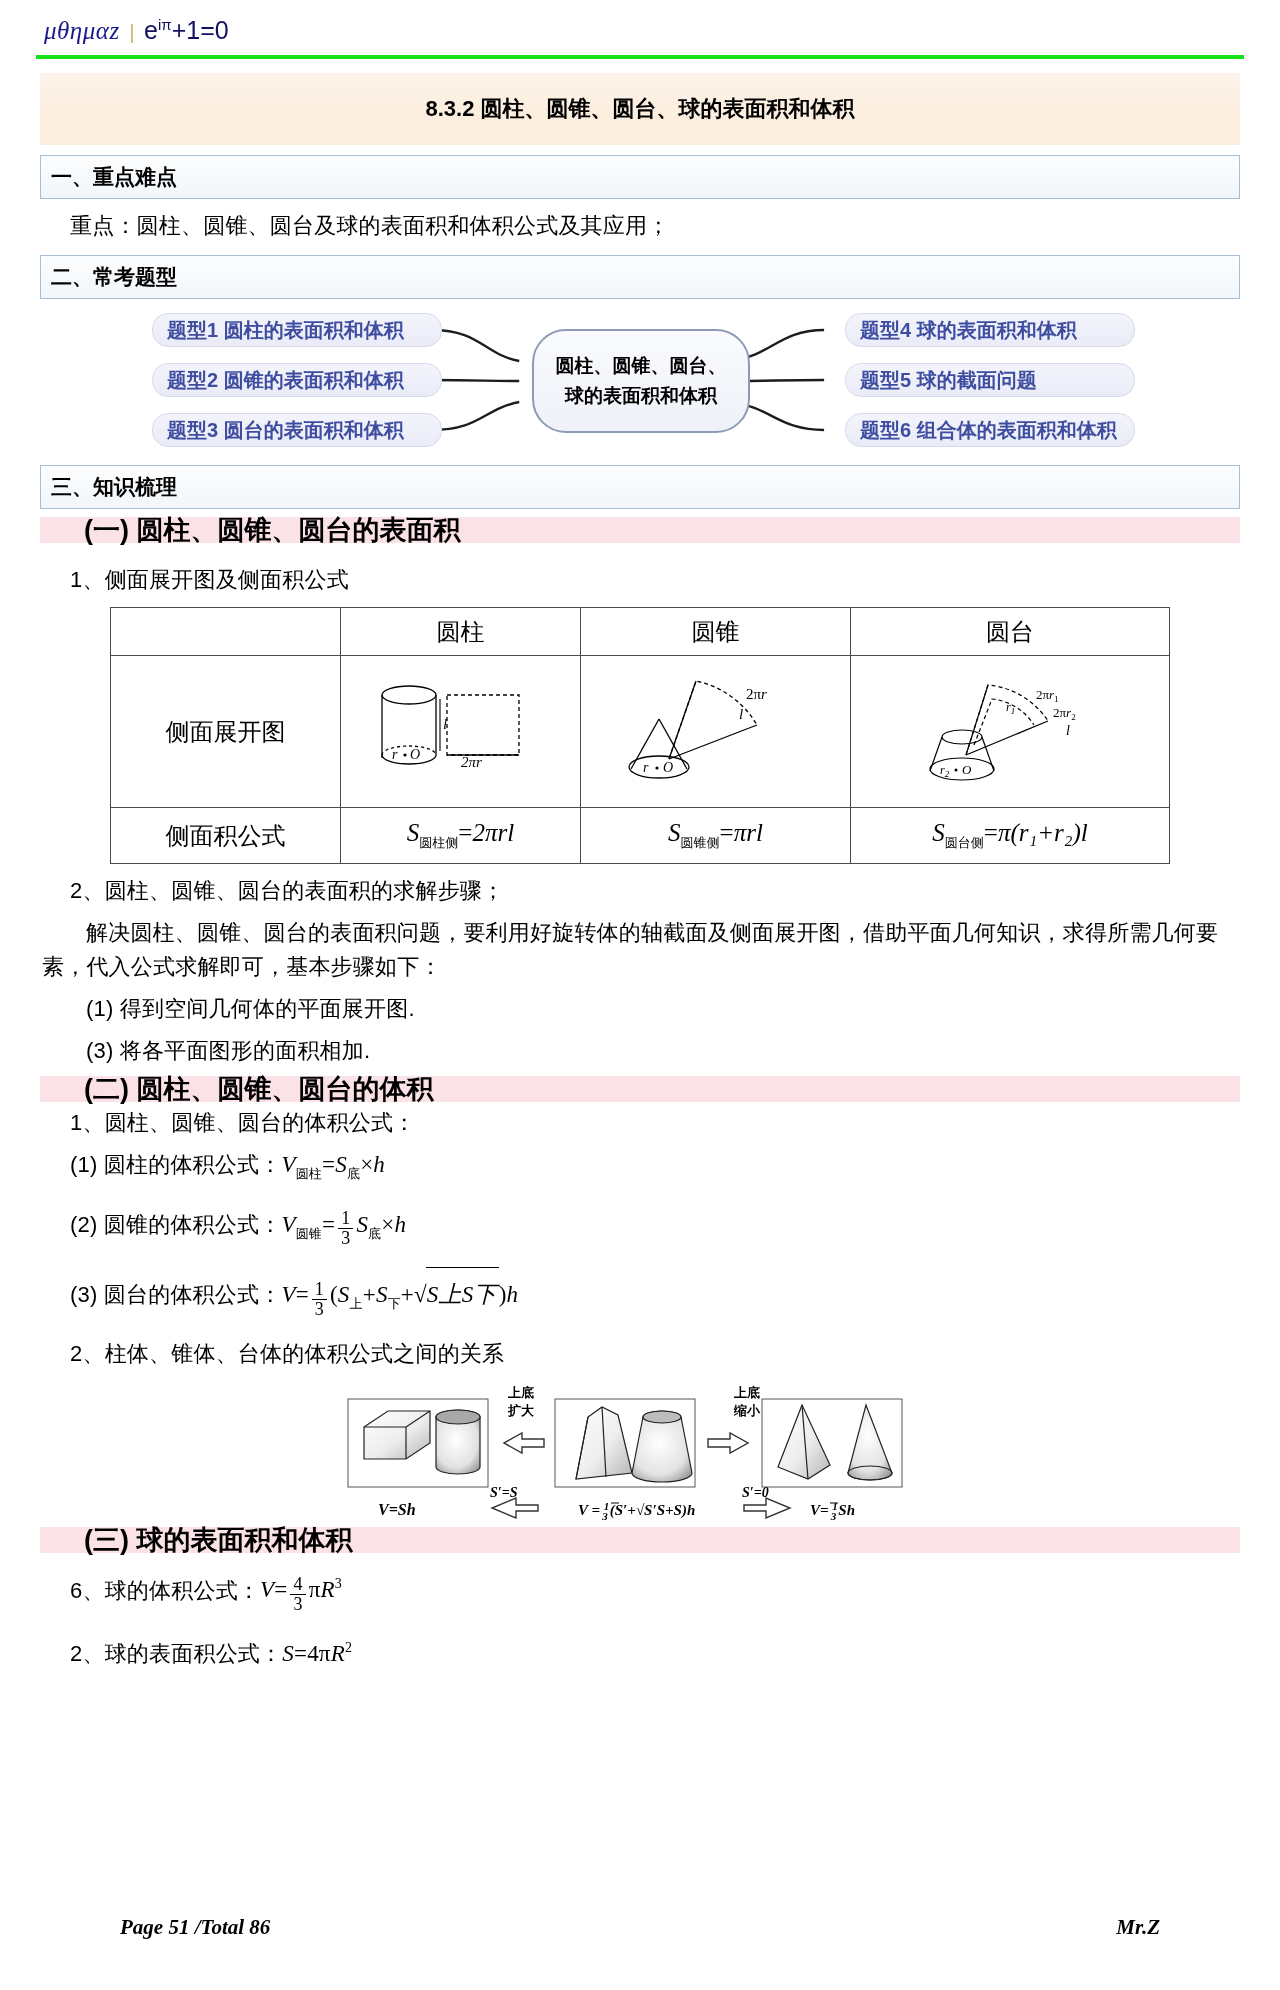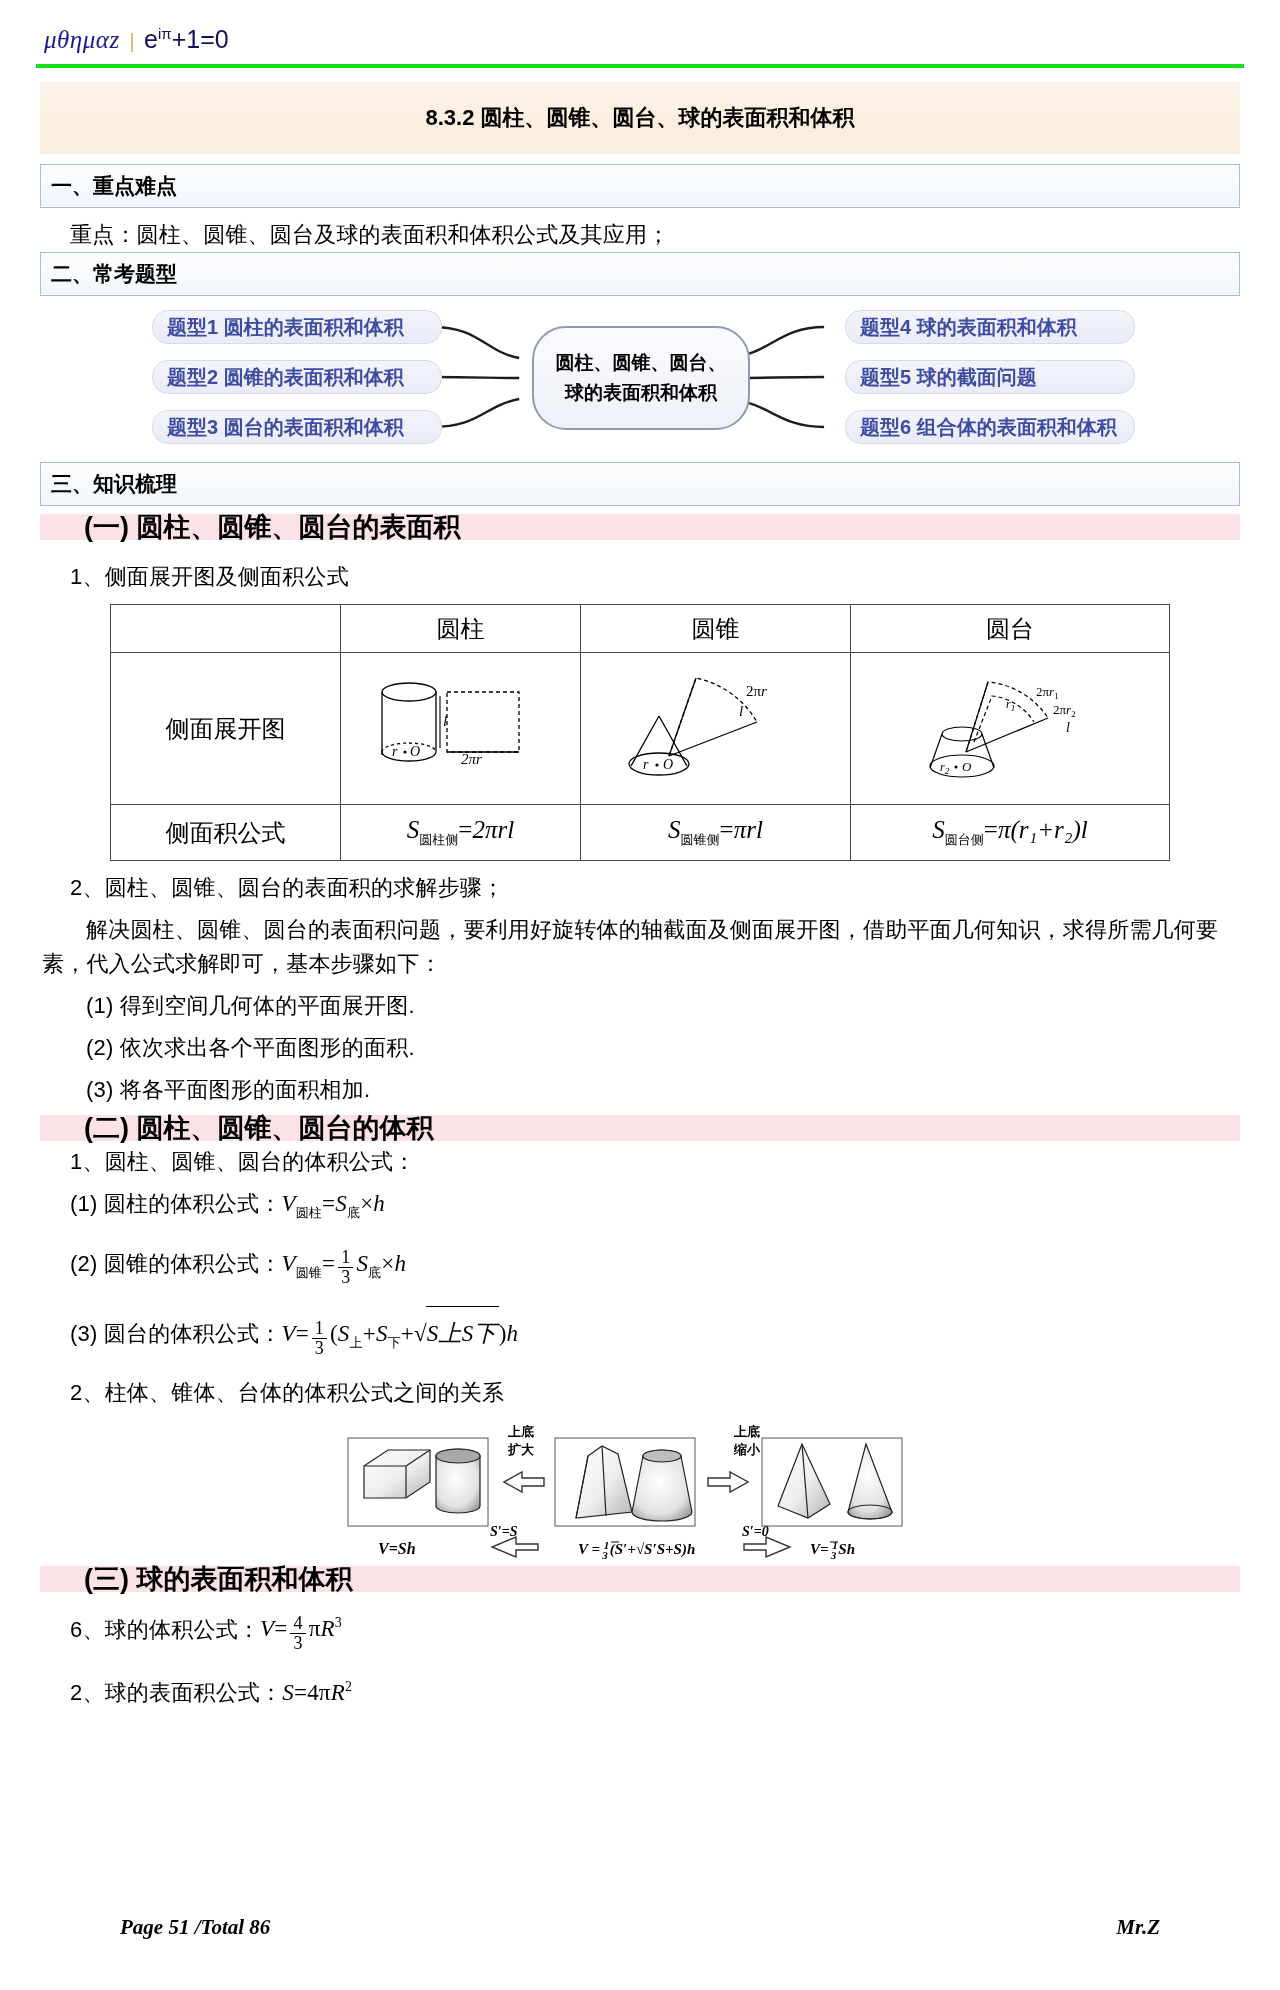--- a/index.html
+++ b/index.html
@@ -6,21 +6,21 @@
   html, body { margin: 0; padding: 0; }
   body {
     width: 1280px;
     height: 1990px;
     background: #ffffff;
     font-family: "Liberation Serif", "DejaVu Serif", serif;
     color: #000;
     position: relative;
     overflow: hidden;
   }
-  .page { position: relative; width: 1280px; height: 1990px; padding: 16px 28px; }
+  .page { position: relative; width: 1280px; height: 1990px; padding: 7px 28px; }
 
   
   .header {
     position: relative;
     height: 52px;
     margin: 0 8px;
     border-bottom: 4px solid #18e018;
     display: flex;
     align-items: center;
   }
@@ -197,21 +197,21 @@
 
   <div class="title-band">
     <h1>8.3.2 圆柱、圆锥、圆台、球的表面积和体积</h1>
   </div>
 
   <div class="sec-bar">
     <span>一、重点难点</span>
   </div>
   <div class="para indent-sm" style="margin-top:10px">重点：圆柱、圆锥、圆台及球的表面积和体积公式及其应用；</div>
 
-  <div class="sec-bar" style="margin-top:0">
+  <div class="sec-bar" style="margin-top:12px">
     <span>二、常考题型</span>
   </div>
 
   <div class="mindmap">
     <svg class="mm-svg" viewBox="0 0 1232 148" preserveAspectRatio="none">
       <g fill="none" stroke="#1c1c1c" stroke-width="2.4">
         <path d="M402,21 C452,21 455,45 492,52"></path>
         <path d="M402,71 C450,71 460,72 492,72"></path>
         <path d="M402,121 C452,121 455,100 492,93"></path>
         <path d="M805,21 C760,21 752,45 712,52"></path>
@@ -321,21 +321,20 @@
       <td>
         <span class="fx"><span>S</span><span class="sub-cn">圆台侧</span><span class="op">=</span><span>π(r₁+r₂)l</span></span>
       </td>
     </tr>
   </tbody>
     </table>
 
   <div class="para indent-sm" style="margin-top:10px">2、圆柱、圆锥、圆台的表面积的求解步骤；</div>
   <div class="para indent2">解决圆柱、圆锥、圆台的表面积问题，要利用好旋转体的轴截面及侧面展开图，借助平面几何知识，求得所需几何要素，代入公式求解即可，基本步骤如下：</div>
   <div class="para indent1">(1) 得到空间几何体的平面展开图.</div>
-  <div class="para indent1">(2) 依次求出各个平面图形的面积.</div>
   <div class="para indent1">(3) 将各平面图形的面积相加.</div>
 
   <div class="pink-bar">(二) 圆柱、圆锥、圆台的体积</div>
   <div class="para indent-sm" style="margin-top:4px">1、圆柱、圆锥、圆台的体积公式：</div>
 
   <div class="para indent-sm">
     <span>(1) 圆柱的体积公式：</span><span class="fx" style="font-size:23px"><span>V</span><span class="sub-cn">圆柱</span><span class="op">=</span><span>S</span><span class="sub-cn">底</span><span class="op">×</span><span>h</span></span>
   </div>
 
   <div class="para indent-sm" style="line-height:52px">

